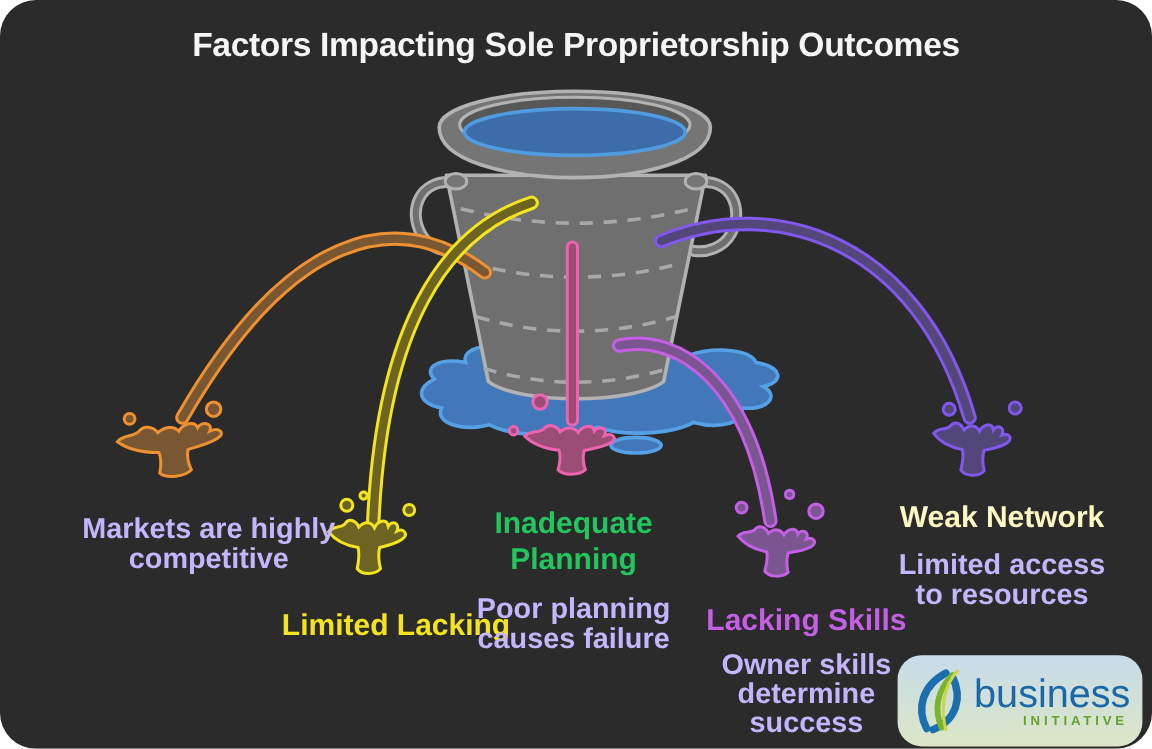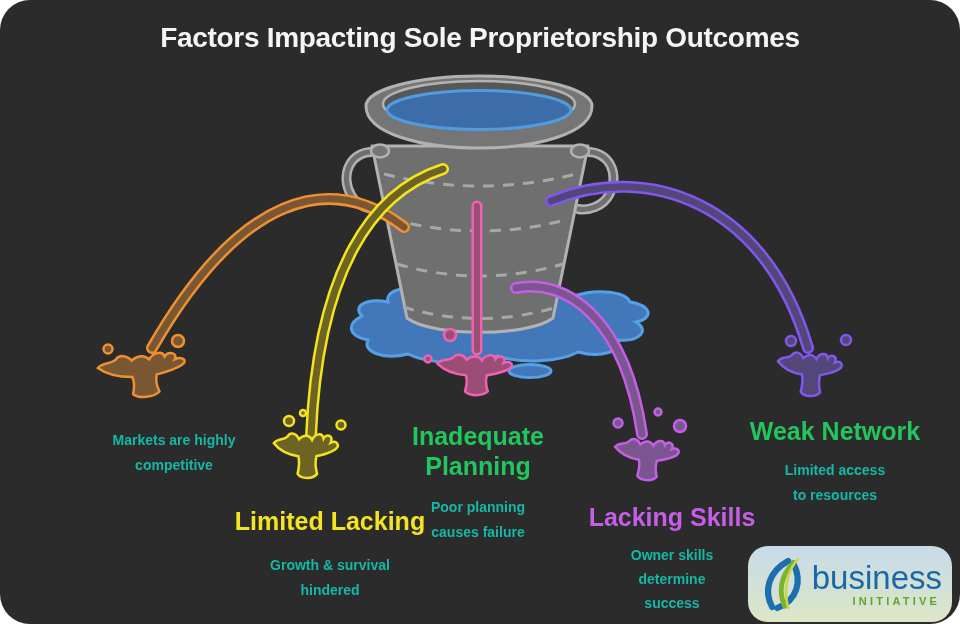--- a/index.html
+++ b/index.html
@@ -8,35 +8,35 @@
     border-radius:30px;overflow:hidden;
     font-family:"Liberation Sans",sans-serif;
   }
   .title{
     position:absolute;top:22px;left:0;width:960px;text-align:center;
     color:#f5f5f5;font-size:28px;font-weight:bold;letter-spacing:-0.3px;margin:0;
   }
   .scene{position:absolute;left:0;top:0;}
   .factor{position:absolute;text-align:center;}
   .factor h2{margin:0;font-size:25px;line-height:30px;font-weight:bold;}
-  .factor p{margin:12px 0 0;font-size:14px;line-height:25px;font-weight:bold;
-            color:#14b8a6;white-space:pre-line;}
+  .factor p{margin:12px 0 0;font-size:24px;line-height:25px;font-weight:bold;
+            color:#c4b5fd;white-space:pre-line;}
   .f-industry{left:24px;top:416px;width:300px;}
   .f-industry h2{color:#ef9130;}
   .f-capital{left:180px;top:506px;width:300px;}
   .f-capital h2{color:#f3e41f;}
   .f-capital p{margin-top:17px;}
   .f-planning{left:378px;top:421px;width:200px;}
   .f-planning h2{color:#22c55e;}
   .f-planning p{margin-top:14px;}
   .f-skills{left:547px;top:502px;width:250px;}
   .f-skills h2{color:#c45fe6;}
   .f-skills p{margin-top:11px;line-height:24px;}
   .f-network{left:710px;top:416px;width:250px;}
-  .f-network h2{color:#22c55e;}
+  .f-network h2{color:#fef9c3;}
   .f-network p{margin-top:12px;}
   .logo{
     position:absolute;left:748px;top:546px;width:204px;height:76px;
     border-radius:20px;background:linear-gradient(180deg,#c7dbe9 0%,#dce6c6 100%);
     display:flex;align-items:center;padding:0 10px;box-sizing:border-box;
   }
   .logo-text{display:flex;flex-direction:column;margin-left:4px;flex:1;}
   .logo-brand{font-size:33px;line-height:33px;font-weight:normal;color:#1a68a7;}
   .logo-tagline{font-size:11px;font-weight:bold;letter-spacing:3.2px;color:#63a32c;
                 text-align:right;margin-top:1px;padding-right:2px;}
@@ -139,22 +139,20 @@
 
   <h1 class="title">Factors Impacting Sole Proprietorship Outcomes</h1>
 
   <div class="factor f-industry">
     <p>Markets are highly
 competitive</p>
   </div>
 
   <div class="factor f-capital">
     <h2>Limited Lacking</h2>
-    <p>Growth &amp; survival
-hindered</p>
   </div>
 
   <div class="factor f-planning">
     <h2>Inadequate Planning</h2>
     <p>Poor planning
 causes failure</p>
   </div>
 
   <div class="factor f-skills">
     <h2>Lacking Skills</h2>

